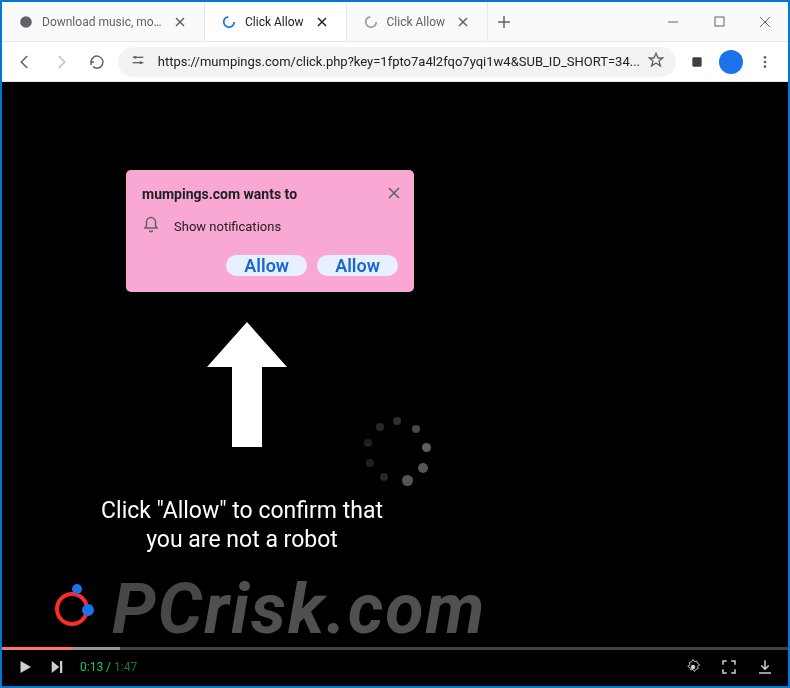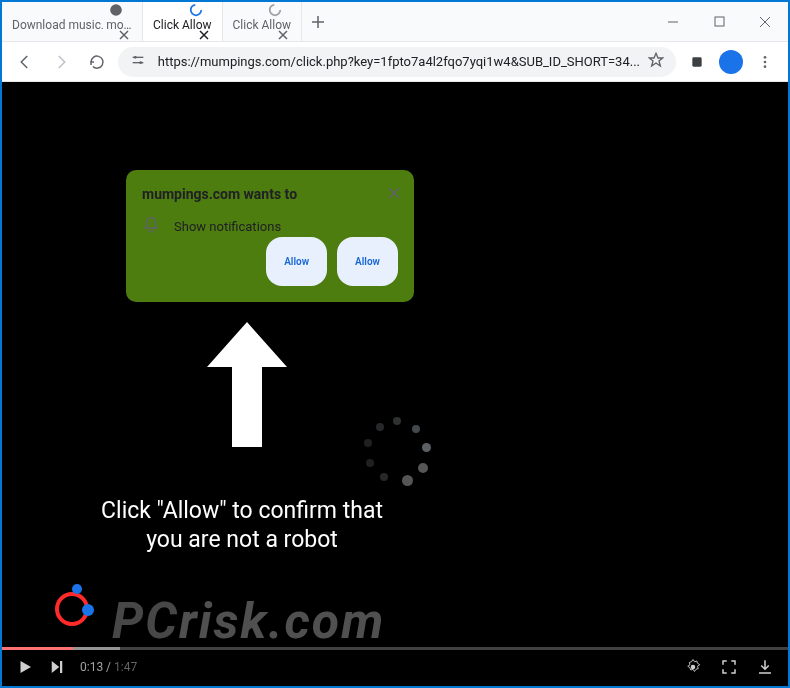--- a/index.html
+++ b/index.html
@@ -1,20 +1,20 @@
 <!DOCTYPE html>
 <html><head>
 <meta charset="utf-8">
 <style>
 * { margin: 0; padding: 0; box-sizing: border-box; font-family: -apple-system, BlinkMacSystemFont, "Segoe UI", Roboto, sans-serif; }
 body { width: 790px; height: 688px; background: #fff; border: 2px solid #0078d4; position: relative; overflow: hidden; }
 
 
 .titlebar { height: 40px; display: flex; align-items: stretch; background: #f9fafb; border-bottom: 1px solid #e5e7eb; position: relative; }
-.tab { display: flex; align-items: flex-end; padding: 0 10px; height: 100%; min-width: 0; font-size: 12px; color: #5f6368; border-right: 1px solid #e5e7eb; position: relative; cursor: pointer; flex-direction: column; }
+.tab { display: flex; align-items: center; padding: 0 16px; height: 100%; min-width: 0; font-size: 12px; color: #5f6368; border-right: 1px solid #e5e7eb; position: relative; cursor: pointer; }
 .tab.active { background: #fff; color: #202124; }
 .tab-favicon { width: 16px; height: 16px; margin-right: 8px; flex-shrink: 0; display: flex; align-items: center; justify-content: center; }
 .tab-title { white-space: nowrap; overflow: hidden; text-overflow: ellipsis; max-width: 120px; }
 .tab-close { margin-left: 10px; width: 16px; height: 16px; display: flex; align-items: center; justify-content: center; color: #5f6368; cursor: pointer; }
 .newtab { display: flex; align-items: center; justify-content: center; width: 32px; cursor: pointer; color: #5f6368; }
 .win-controls { position: absolute; right: 0; top: 0; height: 100%; display: flex; }
 .win-btn { width: 46px; height: 100%; display: flex; align-items: center; justify-content: center; color: #5f6368; cursor: pointer; }
 
 
 .toolbar { height: 40px; display: flex; align-items: center; padding: 0 8px; background: #fff; gap: 6px; border-bottom: 1px solid #e5e7eb; }
@@ -27,40 +27,40 @@
 .profile { width: 24px; height: 24px; border-radius: 50%; background: #1a73e8; }
 
 
 .page { width: 100%; height: calc(100% - 80px); background: #000; position: relative; overflow: hidden; }
 .arrow-up { position: absolute; left: 200px; top: 230px; color: #fff; }
 .deceptive-text { position: absolute; left: 80px; top: 415px; width: 320px; text-align: center; color: #fff; font-size: 23px; font-weight: 400; line-height: 1.25; }
 .spinner { position: absolute; left: 360px; top: 335px; width: 70px; height: 70px; }
 .spinner .dot { position: absolute; width: 8px; height: 8px; border-radius: 50%; background: #9aa0a6; }
 
 
-.notif-prompt { position: absolute; left: 124px; top: 88px; width: 288px; background: #4d7c0f; border-radius: 10px; box-shadow: 0 4px 20px rgba(0,0,0,0.3); padding: 16px; z-index: 10; }
+.notif-prompt { position: absolute; left: 124px; top: 88px; width: 288px; background: #f9a8d4; border-radius: 5px; box-shadow: 0 4px 20px rgba(0,0,0,0.3); padding: 16px; z-index: 10; }
 .notif-title { font-size: 14px; font-weight: 700; color: #202124; margin-bottom: 14px; }
 .notif-close { position: absolute; top: 14px; right: 14px; cursor: pointer; color: #5f6368; }
-.notif-row { display: flex; align-items: center; gap: 14px; font-size: 13px; color: #202124; }
+.notif-row { display: flex; align-items: center; gap: 14px; font-size: 13px; color: #202124; margin-bottom: 18px; }
 .notif-buttons { display: flex; justify-content: flex-end; gap: 10px; }
-.notif-btn { background: #e8f0fe; color: #1967d2; border: none; font-size: 10px; font-weight: 600; padding: 19px 18px; border-radius: 16px; cursor: pointer; }
-
-
-.playerbar { position: absolute; left: 0; bottom: 0; width: 100%; height: 38px; display: flex; align-items: center; padding: 16px 14px; color: #a3a3a3; font-size: 12px; gap: 14px; }
+.notif-btn { background: #e8f0fe; color: #1967d2; border: none; font-size: 18px; font-weight: 600; padding: 0 18px; border-radius: 16px; cursor: pointer; }
+
+
+.playerbar { position: absolute; left: 0; bottom: 0; width: 100%; height: 38px; display: flex; align-items: center; padding: 16px 14px; color: #22c55e; font-size: 12px; gap: 14px; }
 .progress { position: absolute; left: 0; bottom: 36px; width: 100%; height: 3px; background: rgba(255,255,255,0.25); }
 .progress-fill { height: 100%; width: 9%; background: #ff0000; }
 .buffer-fill { position: absolute; left: 0; top: 0; height: 100%; width: 15%; background: rgba(255,255,255,0.45); }
 .playerbar .right { margin-left: auto; display: flex; gap: 18px; align-items: center; }
 .player-icon { cursor: pointer; display: flex; align-items: center; }
 
 
 .wm-circle { position: absolute; left: 53px; bottom: 60px; width: 34px; height: 34px; border: 4px solid #ff2a2a; border-radius: 50%; }
 .wm-dot1 { position: absolute; left: 70px; bottom: 92px; width: 10px; height: 10px; background: #1a73e8; border-radius: 50%; }
 .wm-dot2 { position: absolute; left: 80px; bottom: 70px; width: 12px; height: 12px; background: #1a73e8; border-radius: 50%; }
-.watermark { position: absolute; left: 110px; bottom: 36px; color: rgba(255,255,255,0.28); font-size: 50px; font-style: italic; font-weight: 700; letter-spacing: 2px; white-space: nowrap; }
+.watermark { position: absolute; left: 110px; bottom: 36px; color: rgba(255,255,255,0.28); font-size: 70px; font-style: italic; font-weight: 700; letter-spacing: 2px; white-space: nowrap; }
 .watermark .r { color: rgba(200,200,200,0.4); }
 </style>
 </head>
 <body>
 
 <div class="titlebar">
   <div class="tab">
     <span class="tab-favicon">
       <svg width="14" height="14" viewBox="0 0 24 24" fill="#5f6368">
           <circle cx="12" cy="12" r="10"></circle>

